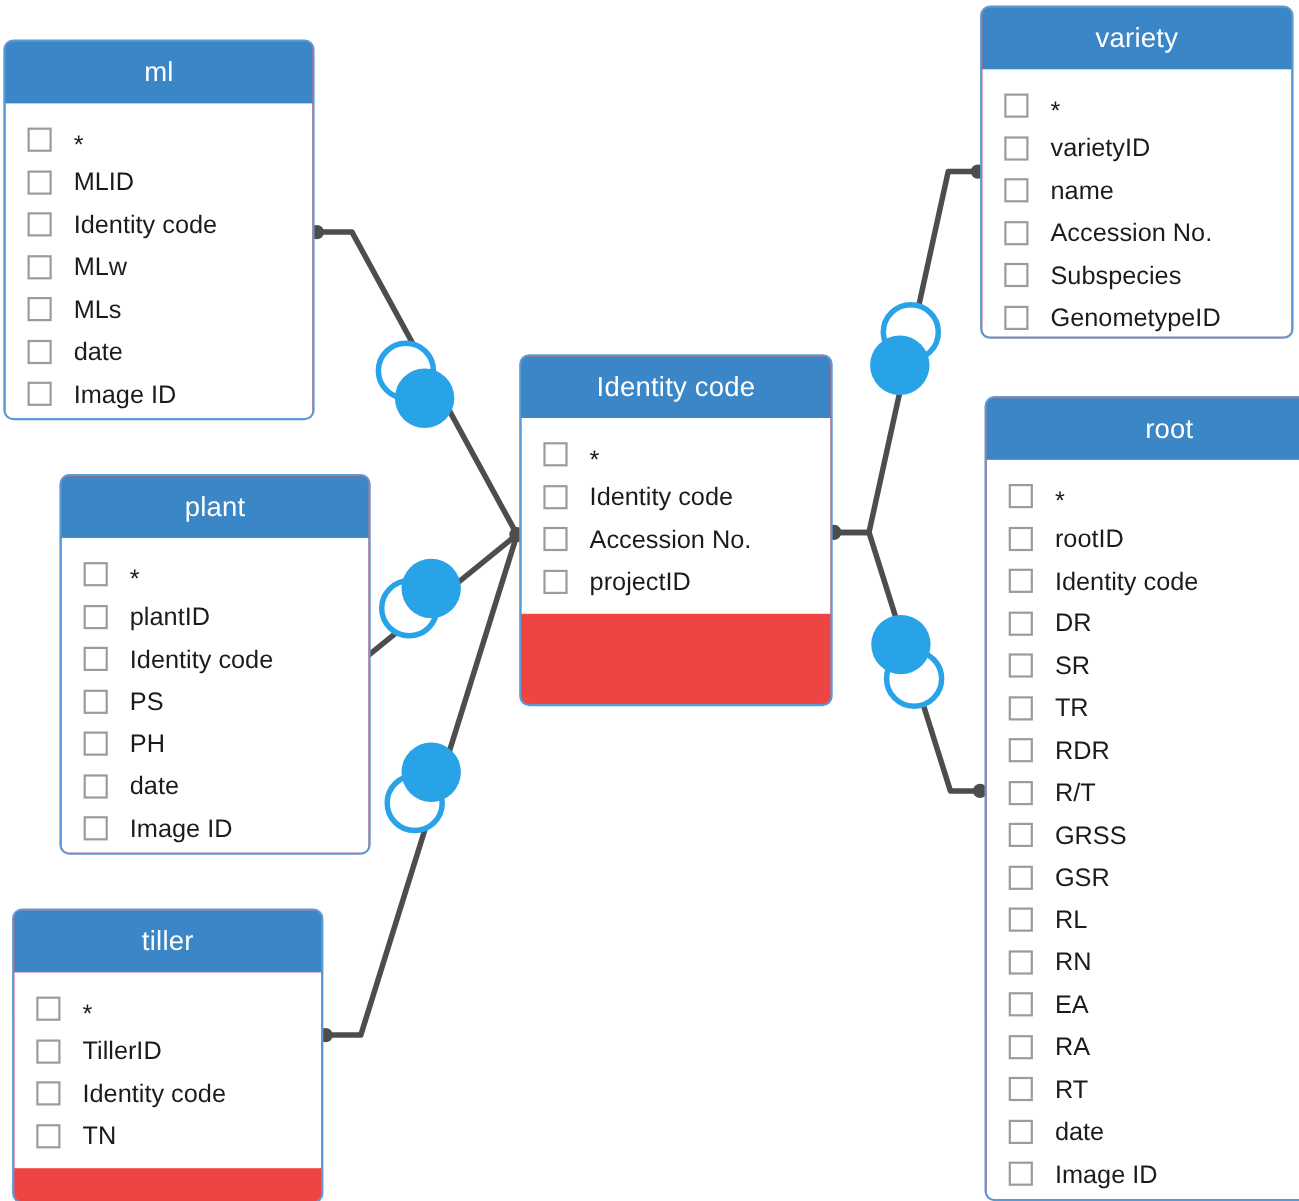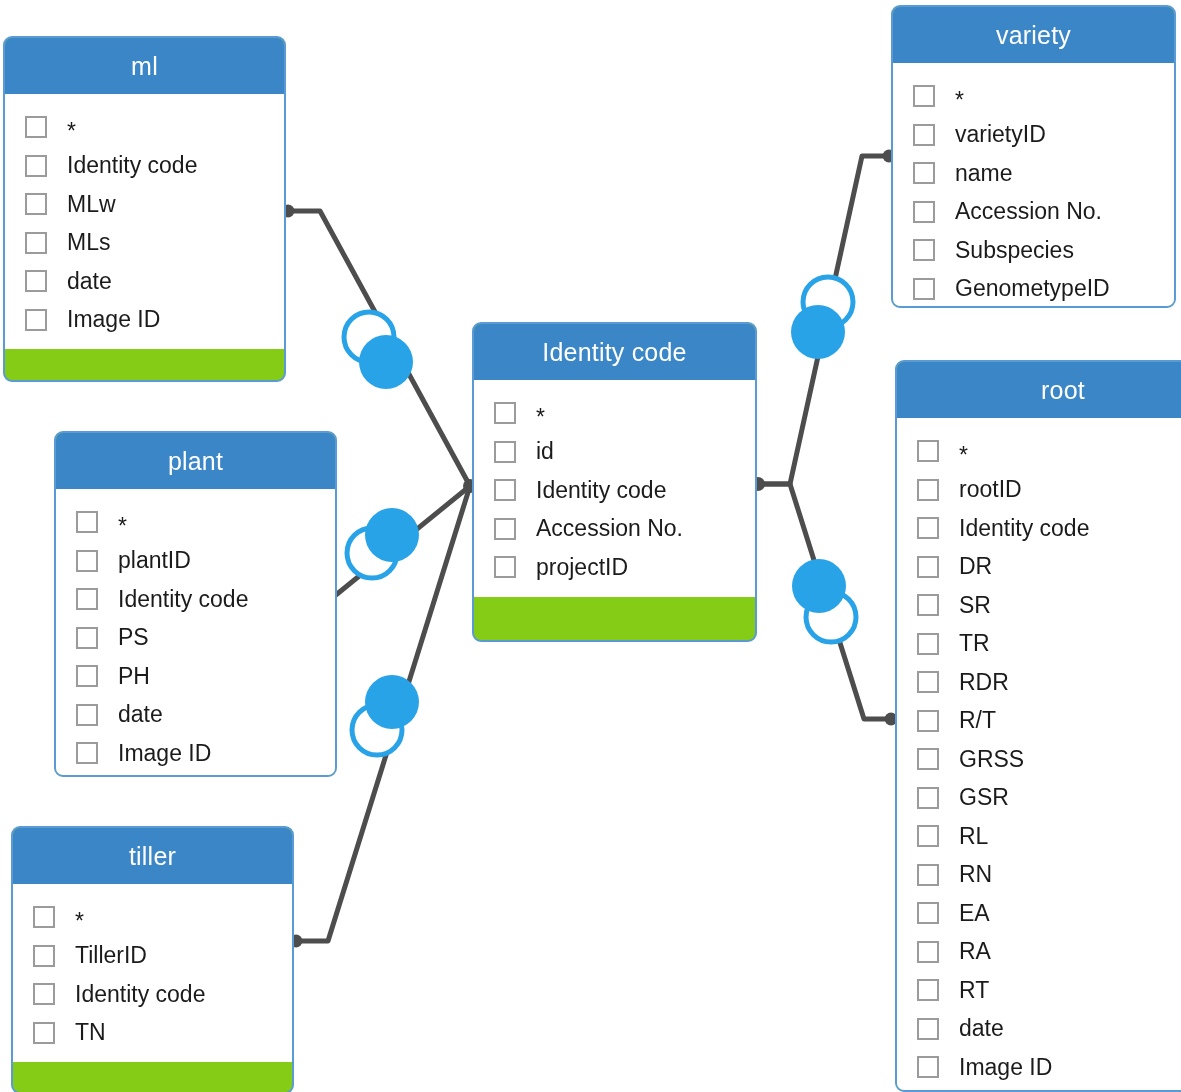--- a/index.html
+++ b/index.html
@@ -23,21 +23,21 @@
     top: 0;
     width: 1181px;
     height: 1092px;
     pointer-events: none;
   }
   .entity {
     position: absolute;
     box-sizing: border-box;
     border: 2px solid #5a9bd5;
     border-radius: 9px;
-    background: #84cc16;
+    background: #ef4444;
     overflow: hidden;
   }
   .entity-header {
     height: 56px;
     background: #3b86c6;
     color: #ffffff;
     display: flex;
     align-items: center;
     justify-content: center;
     font-size: 25px;
@@ -137,20 +137,24 @@
 
   <div class="entity" id="ent-ml">
     <div class="entity-header">ml</div>
     <div class="entity-body">
       <div class="field-row">
         <span class="field-check"></span>
         <span class="field-label star">*</span>
       </div>
       <div class="field-row">
         <span class="field-check"></span>
+        <span class="field-label">MLID</span>
+      </div>
+      <div class="field-row">
+        <span class="field-check"></span>
         <span class="field-label">Identity code</span>
       </div>
       <div class="field-row">
         <span class="field-check"></span>
         <span class="field-label">MLw</span>
       </div>
       <div class="field-row">
         <span class="field-check"></span>
         <span class="field-label">MLs</span>
       </div>
@@ -223,24 +227,20 @@
 
   <div class="entity" id="ent-identity">
     <div class="entity-header">Identity code</div>
     <div class="entity-body">
       <div class="field-row">
         <span class="field-check"></span>
         <span class="field-label star">*</span>
       </div>
       <div class="field-row">
         <span class="field-check"></span>
-        <span class="field-label">id</span>
-      </div>
-      <div class="field-row">
-        <span class="field-check"></span>
         <span class="field-label">Identity code</span>
       </div>
       <div class="field-row">
         <span class="field-check"></span>
         <span class="field-label">Accession No.</span>
       </div>
       <div class="field-row">
         <span class="field-check"></span>
         <span class="field-label">projectID</span>
       </div>

